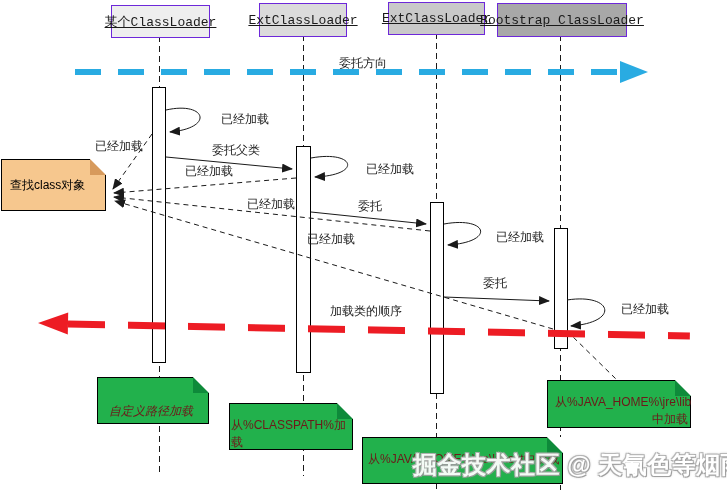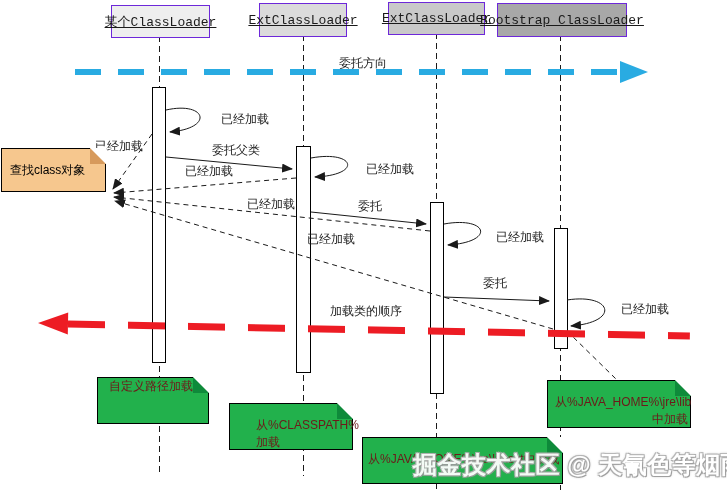--- a/index.html
+++ b/index.html
@@ -34,23 +34,23 @@
   
   .note{position:absolute;z-index:4;border:1px solid #000;font-size:12px;box-sizing:border-box;}
   .note::before{
     content:"";position:absolute;top:-1px;right:-1px;width:0;height:0;
     border-style:solid;border-width:0 16px 16px 0;
   }
   .note-orange{background:#F6C78E;}
   .note-orange::before{border-color:#fff #fff #d79a5c #d79a5c;}
   .note-green{background:#22B14C;color:#6d1a1a;}
   .note-green::before{border-color:#fff #fff #0e8a3a #0e8a3a;}
-  .nfind{left:1px;top:148px;width:105px;height:44px;display:flex;align-items:center;padding-left:8px;color:#000;}
-  .ng1{left:97px;top:377px;width:112px;height:47px;padding:0 4px 0 11px;}
-  .ng2{left:229px;top:403px;width:124px;height:47px;padding:13px 4px 0 26px;}
+  .nfind{left:1px;top:159px;width:105px;height:52px;display:flex;align-items:center;padding-left:8px;color:#000;}
+  .ng1{left:97px;top:377px;width:112px;height:47px;padding:25px 4px 0 11px;font-style:italic;}
+  .ng2{left:229px;top:403px;width:124px;height:47px;padding:13px 4px 0 1px;}
   .ng3{left:362px;top:437px;width:201px;height:47px;padding:13px 2px 0 5px;}
   .ng4{left:547px;top:380px;width:144px;height:48px;padding:13px 2px 0 7px;text-align:right;}
 
   
   .dirarrow{position:absolute;z-index:3;height:22px;}
   .blue-arrow{left:75px;top:61px;width:601px;}
   .blue-arrow .dash{position:absolute;left:0;top:8px;width:545px;height:6px;
     background:repeating-linear-gradient(90deg,#29ABE2 0 26px,transparent 26px 43px);}
   .blue-arrow .headtri{position:absolute;left:545px;top:0;width:0;height:0;
     border-top:11px solid transparent;border-bottom:11px solid transparent;border-left:28px solid #29ABE2;}

